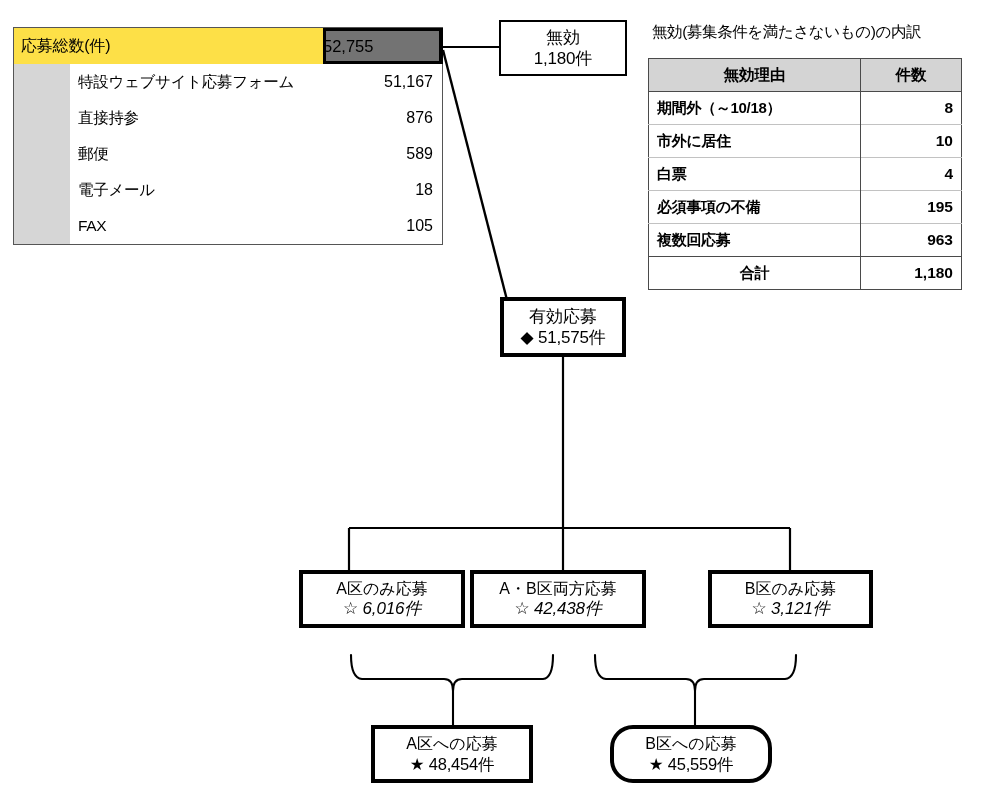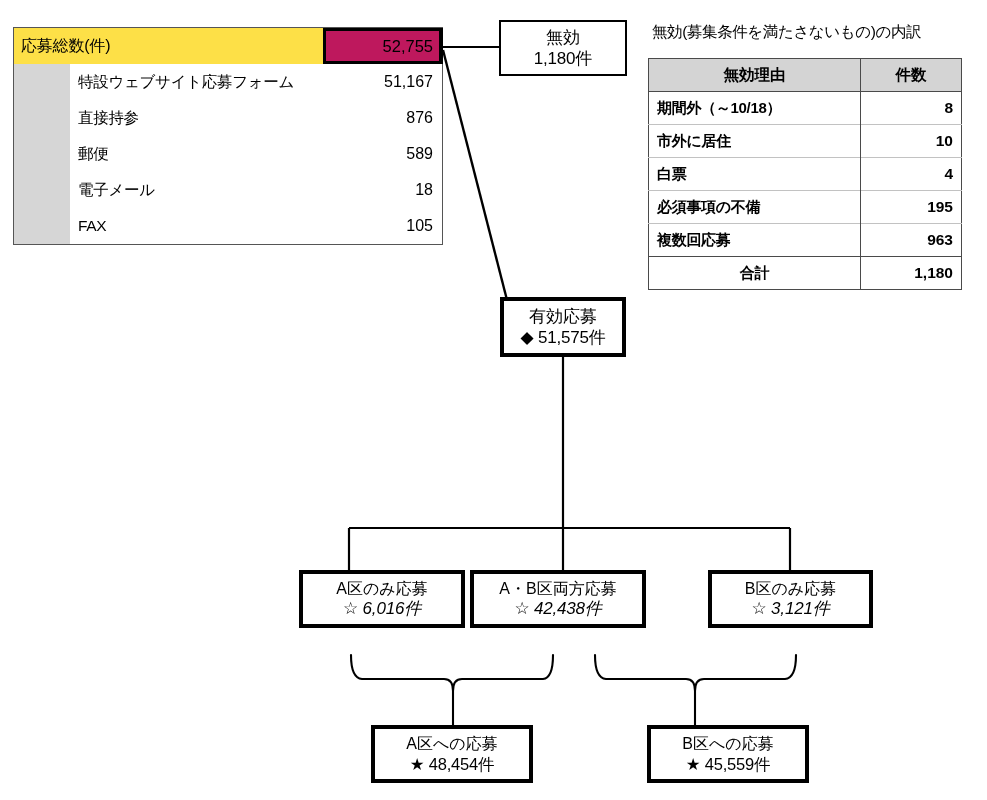--- a/index.html
+++ b/index.html
@@ -51,22 +51,21 @@
     background: #d6d6d6;
     border-right: 1px solid #9a9a9a;
   }
   .src-total-label {
     background: #fde047;
     padding-left: 7px !important;
     font-size: 16px;
     letter-spacing: -0.2px;
   }
   .src-total-value {
-    background: #be185d;
-    text-align: right;
+    background: #737373;
     padding-right: 9px !important;
     font-size: 16.5px;
     width: 110px;
     box-shadow:
       inset 0 0 0 1px #000,
       inset 0 0 0 2px #000,
       inset 0 0 0 3px #000;
     outline: 3px solid #000;
     outline-offset: -3px;
   }
@@ -187,21 +186,21 @@
   .box-mid .l2 { font-size: 17px; letter-spacing: -0.2px; font-style: italic; }
 
   .box-bot {
     border: 4px solid #000000;
     font-size: 16px;
     height: 58px;
     top: 725px;
     width: 162px;
   }
   .box-a-total { left: 371px; }
-  .box-b-total { left: 647px; }
+  .box-b-total { left: 610px; border-radius: 23px; }
   .box-bot .l2 { font-size: 16.5px; letter-spacing: -0.2px; }
 </style>
 </head>
 <body>
 
 <div id="stage">
 
   <svg id="wires" viewBox="0 0 987 800">
 
     <path d="M 443 47 L 499 47" stroke="#000" stroke-width="2" fill="none"></path>

